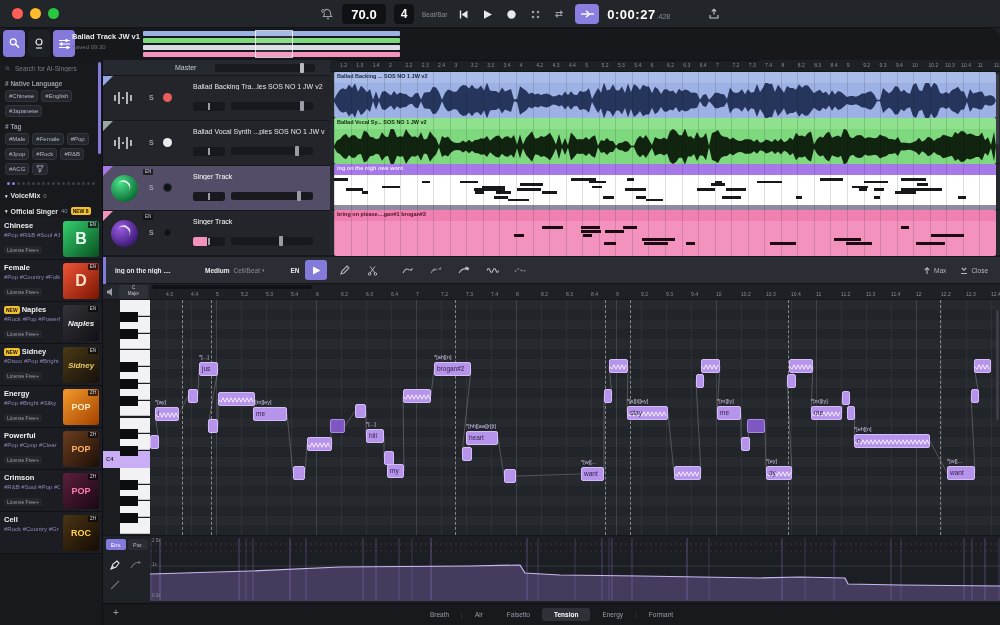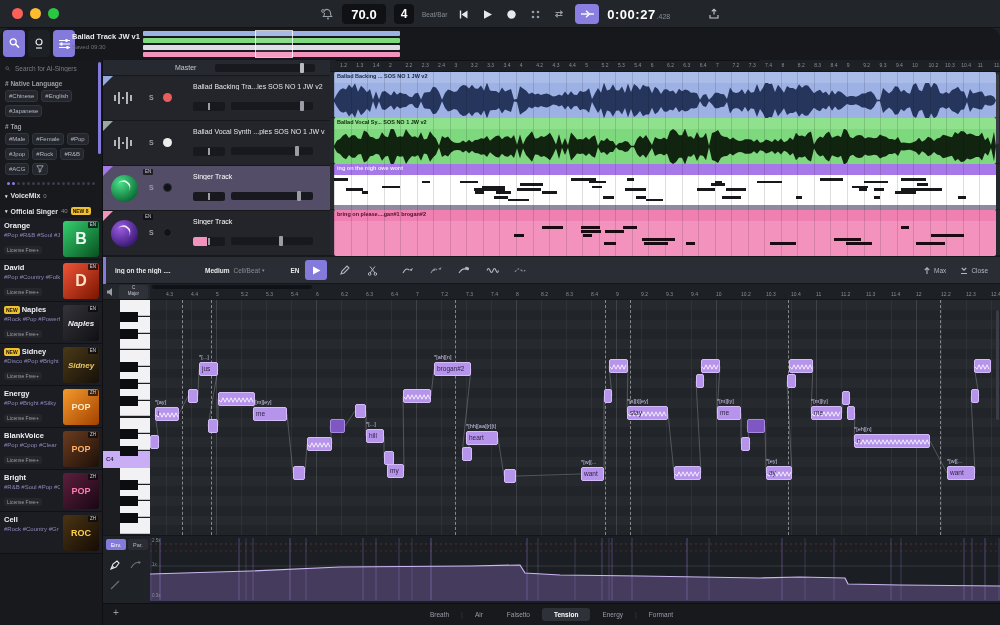--- a/index.html
+++ b/index.html
@@ -288,41 +288,41 @@
       <span class="sec-count">0</span>
     </div>
     <div class="sec-head">
       <span style="font-size:5px">▾</span>
       <span>Official Singer</span>
       <span class="sec-count">40</span>
       <span class="new-badge">NEW 8</span>
     </div>
     <div id="singers">
         <div class="singer"><div class="s-name">
-            <span>Orange</span>
+            <span>Chinese</span>
           </div><div class="s-tags">#Pop #R&amp;B #Soul #Jaz</div><span class="s-lic">License Free+</span><div class="s-avatar" style="background: linear-gradient(135deg, rgb(53, 208, 112), rgb(7, 81, 31)); color: rgb(234, 255, 240); font-size: 16px; font-style: normal;">B</div><span class="s-lang">EN</span></div>
         <div class="singer"><div class="s-name">
-            <span>David</span>
+            <span>Female</span>
           </div><div class="s-tags">#Pop #Country #Folk</div><span class="s-lic">License Free+</span><div class="s-avatar" style="background: linear-gradient(135deg, rgb(240, 84, 56), rgb(122, 21, 0)); color: rgb(255, 226, 200); font-size: 16px; font-style: normal;">D</div><span class="s-lang">EN</span></div>
         <div class="singer"><div class="s-name">
             <span class="new-badge">NEW</span>
             <span>Naples</span>
           </div><div class="s-tags">#Rock #Pop #Powerful</div><span class="s-lic">License Free+</span><div class="s-avatar" style="background: linear-gradient(135deg, rgb(52, 52, 58), rgb(16, 16, 20)); color: rgb(240, 240, 244); font-size: 8px; font-style: italic;">Naples</div><span class="s-lang">EN</span></div>
         <div class="singer"><div class="s-name">
             <span class="new-badge">NEW</span>
             <span>Sidney</span>
           </div><div class="s-tags">#Disco #Pop #Bright</div><span class="s-lic">License Free+</span><div class="s-avatar" style="background: linear-gradient(135deg, rgb(74, 58, 22), rgb(23, 16, 10)); color: rgb(232, 199, 102); font-size: 8px; font-style: italic;">Sidney</div><span class="s-lang">EN</span></div>
         <div class="singer"><div class="s-name">
             <span>Energy</span>
           </div><div class="s-tags">#Pop #Bright #Silky</div><span class="s-lic">License Free+</span><div class="s-avatar" style="background: linear-gradient(135deg, rgb(245, 154, 43), rgb(163, 66, 0)); color: rgb(255, 233, 196); font-size: 9px; font-style: normal;">POP</div><span class="s-lang">ZH</span></div>
         <div class="singer"><div class="s-name">
-            <span>BlankVoice</span>
+            <span>Powerful</span>
           </div><div class="s-tags">#Pop #Cpop #Clear</div><span class="s-lic">License Free+</span><div class="s-avatar" style="background: linear-gradient(135deg, rgb(107, 61, 31), rgb(29, 15, 8)); color: rgb(255, 176, 102); font-size: 9px; font-style: normal;">POP</div><span class="s-lang">ZH</span></div>
         <div class="singer"><div class="s-name">
-            <span>Bright</span>
+            <span>Crimson</span>
           </div><div class="s-tags">#R&amp;B #Soul #Pop #C</div><span class="s-lic">License Free+</span><div class="s-avatar" style="background: linear-gradient(135deg, rgb(92, 31, 61), rgb(25, 7, 20)); color: rgb(255, 126, 176); font-size: 9px; font-style: normal;">POP</div><span class="s-lang">ZH</span></div>
         <div class="singer">
           <div class="s-name">
             <span>Cell</span>
           </div>
           <div class="s-tags">#Rock #Country #Gr</div>
           <div class="s-avatar" style="background: linear-gradient(135deg, rgb(74, 52, 20), rgb(21, 12, 4)); color: rgb(255, 210, 74); font-size: 9px; font-style: normal;">ROC</div>
           <span class="s-lang">ZH</span>
         </div>
       </div>

